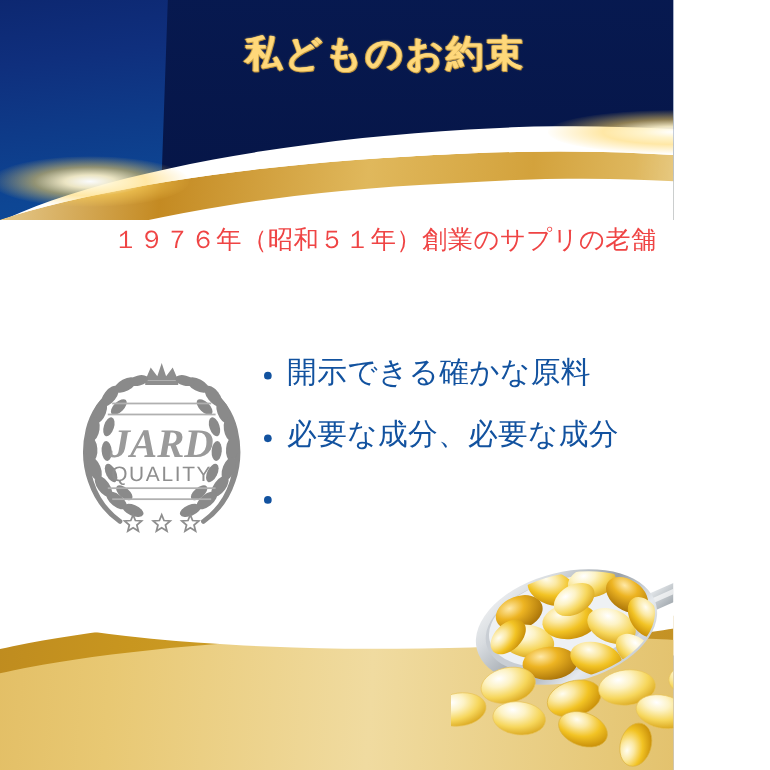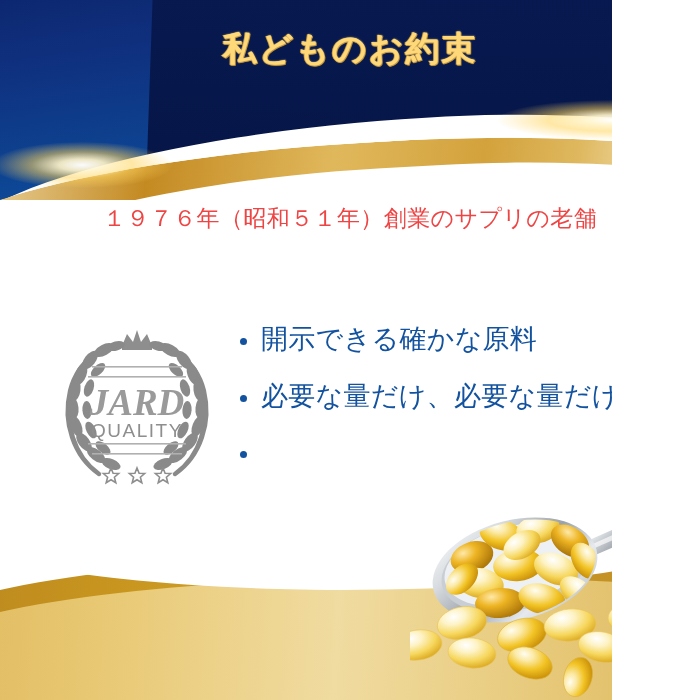--- a/index.html
+++ b/index.html
@@ -62,21 +62,21 @@
   
   .lead{
     position:absolute;left:0;top:198px;width:700px;text-align:center;
     color:#ef4444;font-size:23px;line-height:1.82;letter-spacing:.4px;
     font-family:"DejaVu Sans","Liberation Sans",sans-serif;
     z-index:5;
   }
   .lead div{white-space:nowrap;}
 
   
-  .logo{position:absolute;left:54px;top:318px;width:166px;height:176px;z-index:5;}
+  .logo{position:absolute;left:64px;top:318px;width:166px;height:176px;z-index:5;}
 
   
   .bullets{position:absolute;left:240px;top:322px;width:440px;z-index:5;}
   .bullet{display:flex;align-items:flex-start;margin-bottom:22px;}
   .bullet .dot{
     width:7px;height:7px;border-radius:50%;background:#12529f;
     margin:16px 14px 0 0;flex:0 0 auto;
   }
   .bullet .btext{
     color:#12529f;font-size:27px;line-height:1.28;letter-spacing:.3px;white-space:nowrap;
@@ -197,21 +197,21 @@
     </svg>
   </div>
 
   <div class="bullets">
     <div class="bullet">
       <span class="dot"></span>
       <span class="btext">開示できる確かな原料</span>
     </div>
     <div class="bullet">
       <span class="dot"></span>
-      <span class="btext">必要な量だけ、必要な量だけ</span>
+      <span class="btext">必要な成分、必要な成分</span>
     </div>
     <div class="bullet">
       <span class="dot"></span>
     </div>
   </div>
 
   <div class="footer-wrap">
     <div class="ft-navy"></div>
     <div class="ft-gold-dark"></div>
     <div class="ft-gold-light"></div>

